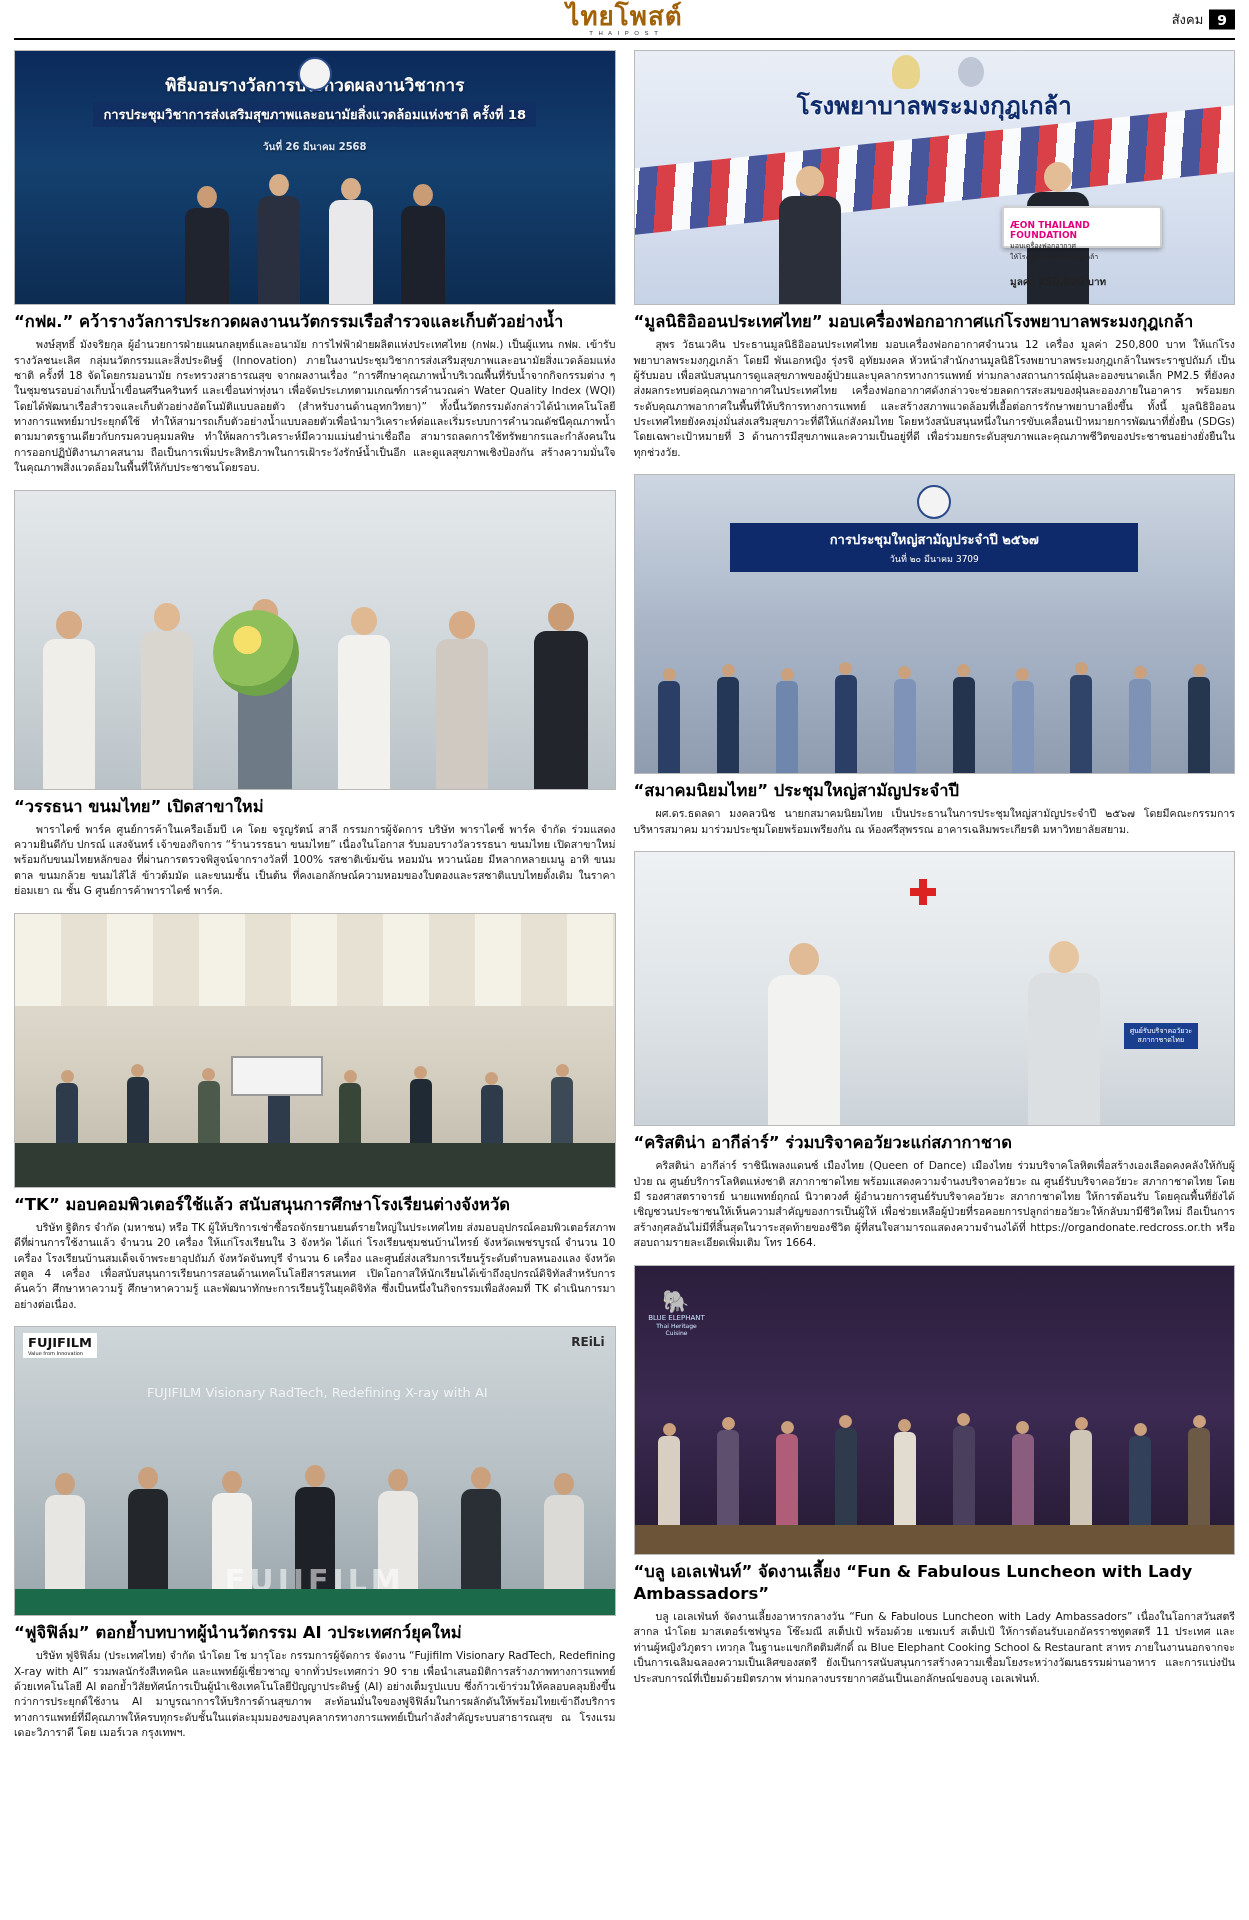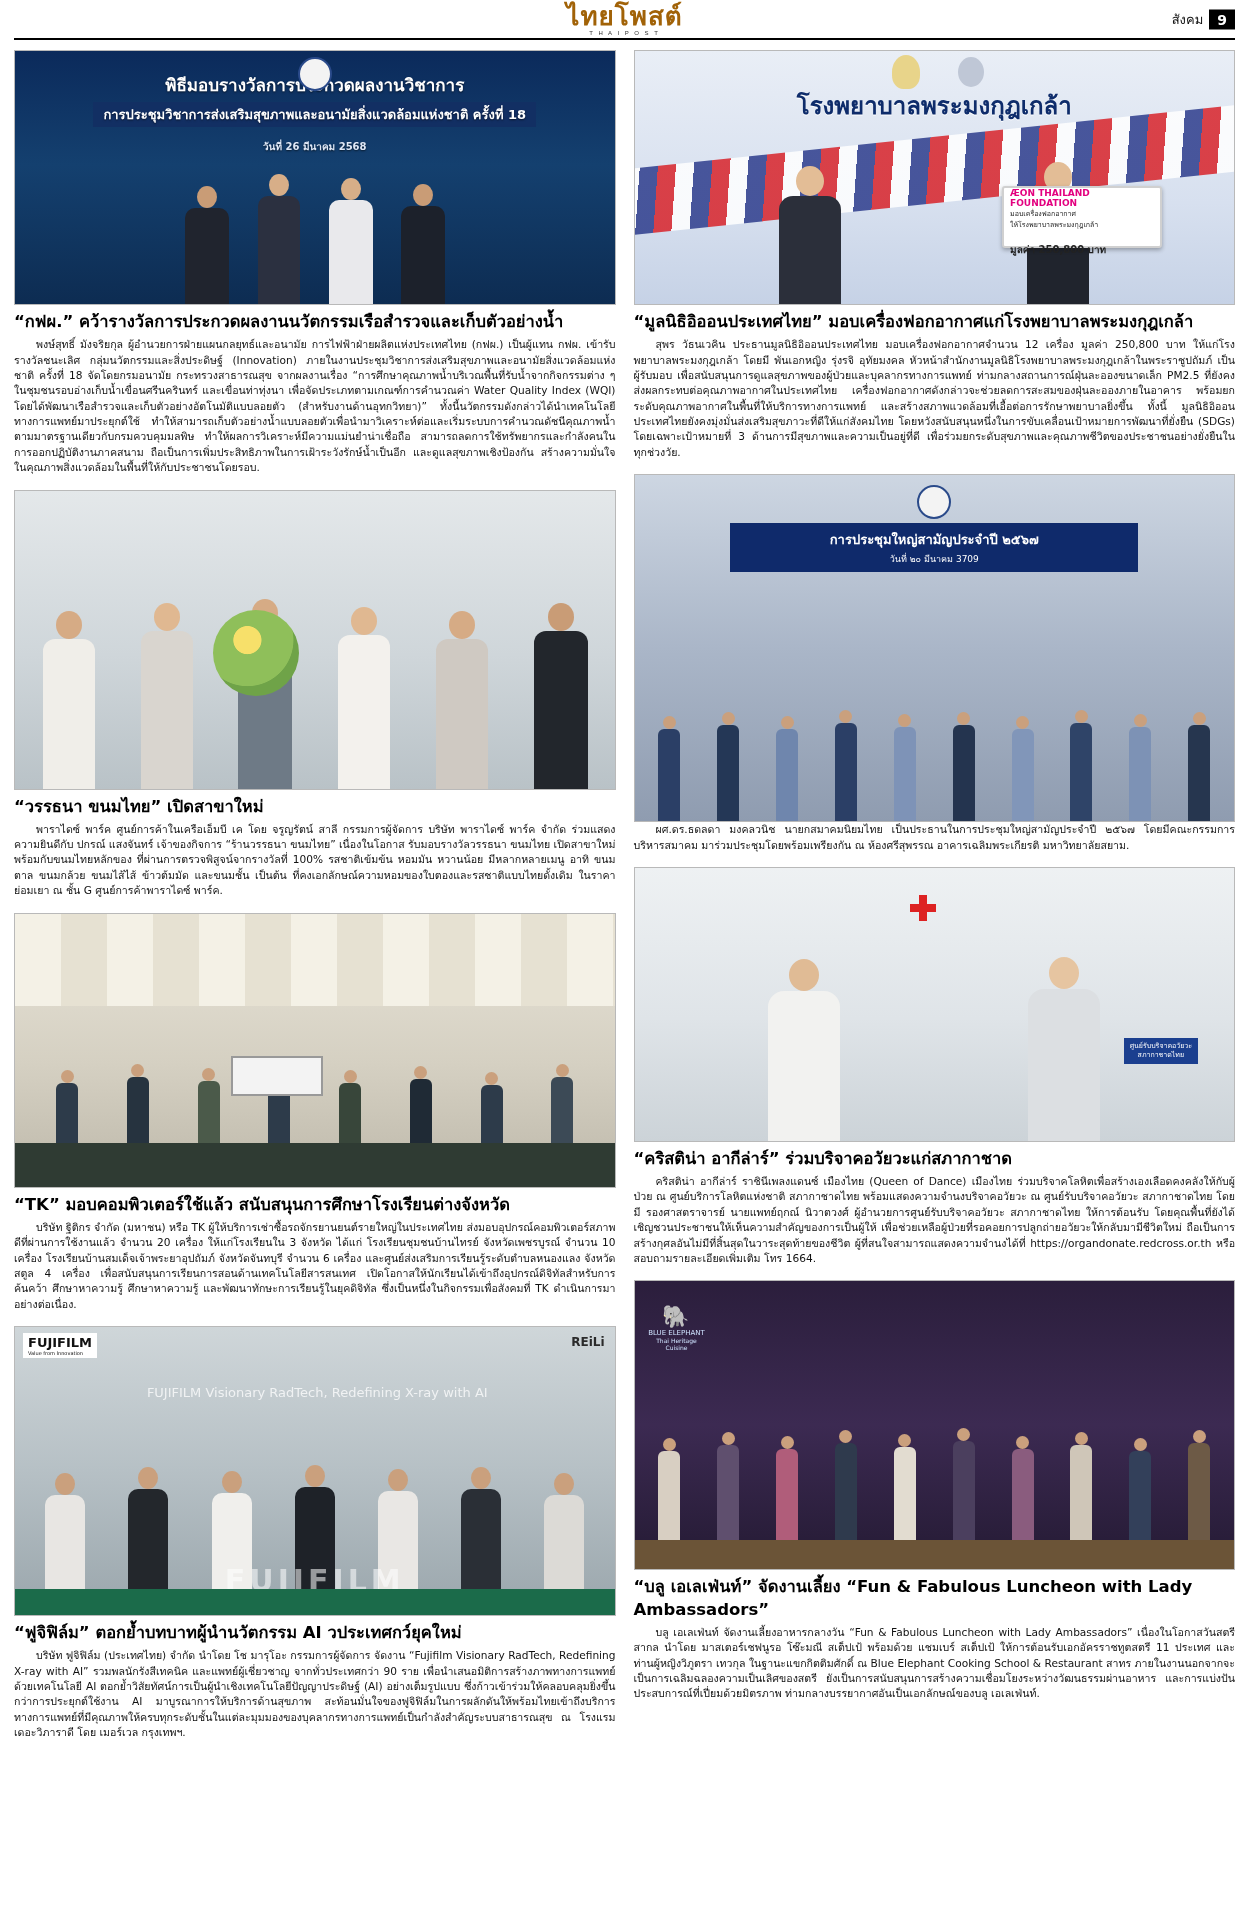--- a/index.html
+++ b/index.html
@@ -135,22 +135,22 @@
   }
   .hosp-title {
     position:absolute; left:0; right:0; top:14%;
     text-align:center;
     font-family:"DejaVu Sans", sans-serif;
     font-size:24px; font-weight:bold; color:#0e2c6b;
     text-shadow:0 1px 0 #fff;
   }
   .check-card {
     position:absolute; right:12%; bottom:22%;
-    width:160px; height:62px; background:#fff; border:2px solid #d0d0d0;
-    border-radius:3px; padding:0 6px;
+    width:160px; height:42px; background:#fff; border:2px solid #d0d0d0;
+    border-radius:3px; padding:12px 6px;
     font-family:"DejaVu Sans", sans-serif; font-size:7px; color:#222;
     box-shadow: 0 2px 4px rgba(0,0,0,.3);
   }
   .check-card .brand { color:#e3007f; font-weight:bold; font-size:9px;}
   .check-card .amt { font-weight:bold; font-size:10px; margin-top:12px;}
 
   .ph-mall { background: linear-gradient(180deg,#e4e8ea 0%, #cfd6da 55%, #b9c2c7 100%); }
   .ph-meeting { background: linear-gradient(180deg,#cdd6e2 0%, #aab6c8 50%, #8f9cb0 100%); }
   .ph-school { background: linear-gradient(180deg,#e8e4d8 0%, #d5d0c2 55%, #bdb8aa 100%); }
   .ph-clinic { background: linear-gradient(180deg,#eef1f3 0%, #dfe4e8 55%, #ccd3d8 100%); }
@@ -419,21 +419,21 @@
             <div>มอบเครื่องฟอกอากาศ</div>
             <div>ให้โรงพยาบาลพระมงกุฎเกล้า</div>
             <div class="amt">มูลค่า 250,800 บาท</div>
           </div>
         </div>
         <div class="headline">“มูลนิธิอิออนประเทศไทย” มอบเครื่องฟอกอากาศแก่โรงพยาบาลพระมงกุฎเกล้า</div>
         <div class="body">สุพร วัธนเวคิน ประธานมูลนิธิอิออนประเทศไทย มอบเครื่องฟอกอากาศจำนวน 12 เครื่อง มูลค่า 250,800 บาท ให้แก่โรงพยาบาลพระมงกุฎเกล้า โดยมี พันเอกหญิง รุ่งรจิ อุทัยมงคล หัวหน้าสำนักงานมูลนิธิโรงพยาบาลพระมงกุฎเกล้าในพระราชูปถัมภ์ เป็นผู้รับมอบ เพื่อสนับสนุนการดูแลสุขภาพของผู้ป่วยและบุคลากรทางการแพทย์ ท่ามกลางสถานการณ์ฝุ่นละอองขนาดเล็ก PM2.5 ที่ยังคงส่งผลกระทบต่อคุณภาพอากาศในประเทศไทย เครื่องฟอกอากาศดังกล่าวจะช่วยลดการสะสมของฝุ่นละอองภายในอาคาร พร้อมยกระดับคุณภาพอากาศในพื้นที่ให้บริการทางการแพทย์ และสร้างสภาพแวดล้อมที่เอื้อต่อการรักษาพยาบาลยิ่งขึ้น ทั้งนี้ มูลนิธิอิออนประเทศไทยยังคงมุ่งมั่นส่งเสริมสุขภาวะที่ดีให้แก่สังคมไทย โดยหวังสนับสนุนหนึ่งในการขับเคลื่อนเป้าหมายการพัฒนาที่ยั่งยืน (SDGs) โดยเฉพาะเป้าหมายที่ 3 ด้านการมีสุขภาพและความเป็นอยู่ที่ดี เพื่อร่วมยกระดับสุขภาพและคุณภาพชีวิตของประชาชนอย่างยั่งยืนในทุกช่วงวัย.</div>
       </div>
 
       <div class="article">
-        <div class="photo ph-meeting" style="height:348px">
+        <div class="photo ph-meeting" style="height:300px">
           <div class="seal" style="top:10px"></div>
           <div style="position:absolute;left:16%;right:16%;top:48px;background:#0f2a6b;color:#fff;text-align:center;padding:6px 4px;font-family:'DejaVu Sans',sans-serif;">
             <div style="font-size:13px;font-weight:bold">การประชุมใหญ่สามัญประจำปี ๒๕๖๗</div>
             <div style="font-size:9px;margin-top:2px">วันที่ ๒๐ มีนาคม 3709</div>
           </div>
           <div class="crowd" style="height:52%">
             <div class="fig" style="width:8%">
                 <div class="h"></div>
                 <div class="b" style="height:92px;background:#2b3f66"></div>
               </div>
@@ -468,20 +468,21 @@
             <div class="fig" style="width:8%">
                 <div class="h"></div>
                 <div class="b" style="height:94px;background:#7d92b5"></div>
               </div>
             <div class="fig" style="width:8%">
                 <div class="h"></div>
                 <div class="b" style="height:96px;background:#26364f"></div>
               </div>
           </div>
         </div>
+        <div class="headline">“สมาคมนิยมไทย” ประชุมใหญ่สามัญประจำปี</div>
         <div class="body">ผศ.ดร.ธดลดา มงคลวนิช นายกสมาคมนิยมไทย เป็นประธานในการประชุมใหญ่สามัญประจำปี ๒๕๖๗ โดยมีคณะกรรมการบริหารสมาคม มาร่วมประชุมโดยพร้อมเพรียงกัน ณ ห้องศรีสุพรรณ อาคารเฉลิมพระเกียรติ มหาวิทยาลัยสยาม.</div>
       </div>
 
       <div class="article">
         <div class="photo ph-clinic" style="height:275px">
           <div class="cross"></div>
           <div class="crowd" style="height:74%">
             <div class="fig" style="width:30%">
                 <div class="h" style="width:30px;height:32px;background:#e0bb95"></div>
                 <div class="b" style="width:72px;height:150px;background:#f2f2f0;border-radius:16px 16px 0 0"></div>

